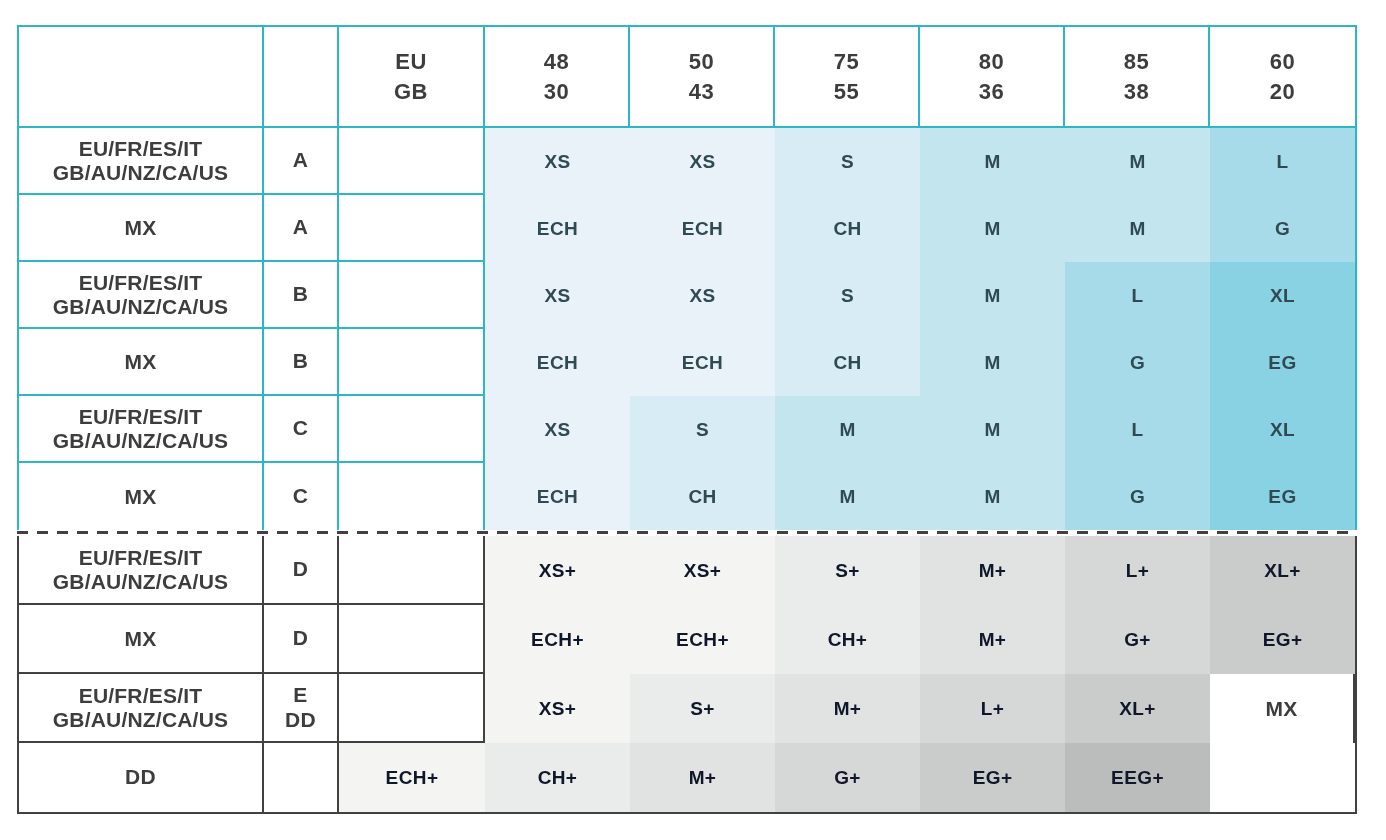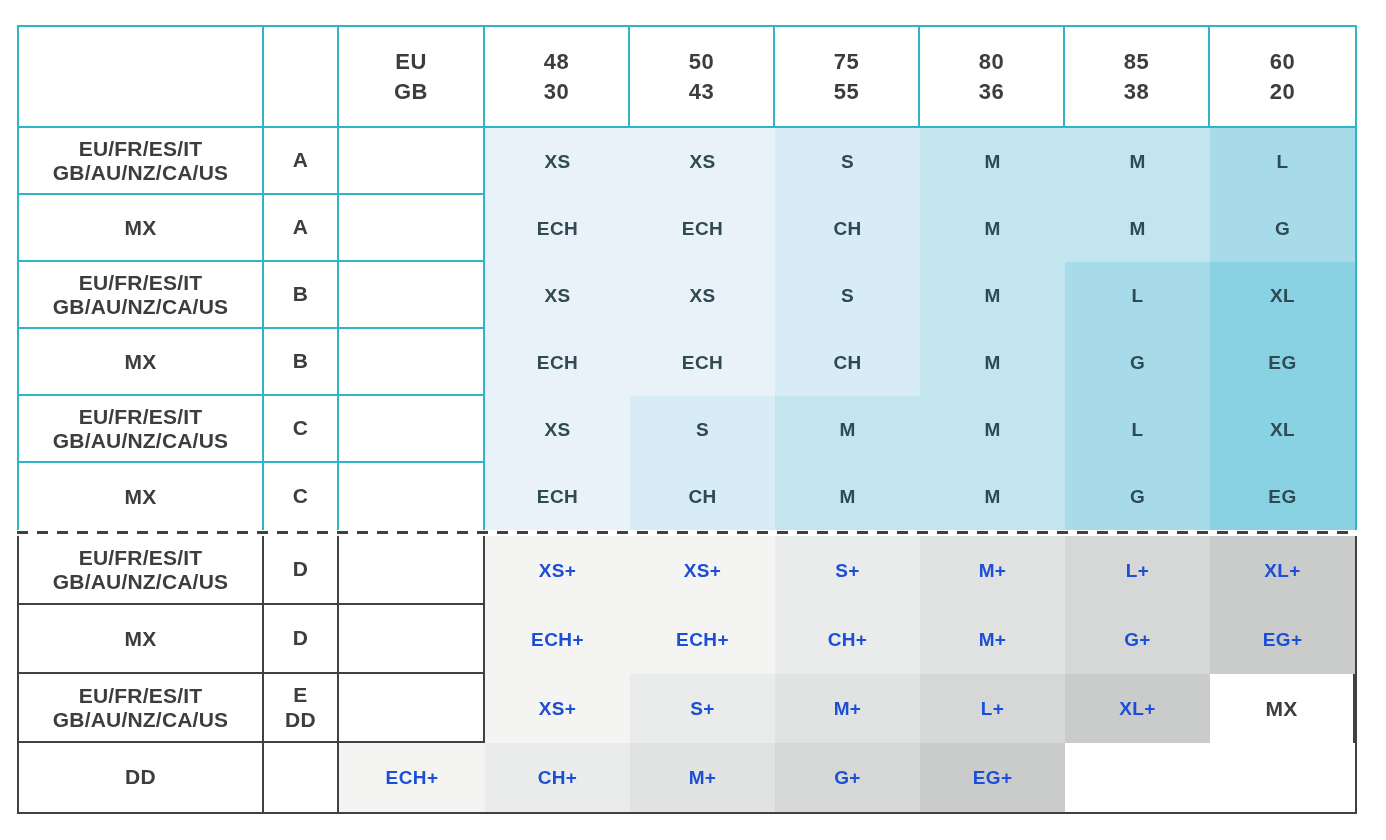--- a/index.html
+++ b/index.html
@@ -29,21 +29,21 @@
   .br-t { border-right:2px solid #2eb6c6; }
   .bb-t { border-bottom:2px solid #2eb6c6; }
   
   .br-d { border-right:2px solid #414141; }
   .bb-d { border-bottom:2px solid #414141; }
   
   .t-band   { font-size:22px; line-height:1.35; color:#3d3d3d; letter-spacing:0.4px; }
   .t-region { font-size:21px; line-height:1.14; color:#3d3d3d; letter-spacing:0.2px; }
   .t-cup    { font-size:21px; line-height:1.15; color:#3d3d3d; letter-spacing:0.4px; }
   .t-size   { font-size:19px; letter-spacing:0.4px; color:#2f4a53; }
-  .bottom-grid .t-size { color:#1d4ed8; }
+  .bottom-grid .t-size { color:#0f172a; }
   
   .sz { border:none; }
   
   .sep { position:relative; height:6px; background:#ffffff; }
   .sep-line {
     position:absolute; left:0; right:0; top:1px; height:3px;
     background:repeating-linear-gradient(90deg, #414141 0 11px, #ffffff 11px 20px);
   }
 </style>
 </head>
@@ -210,16 +210,17 @@
       <div class="cell br-d t-region">
         <span>MX</span>
       </div>
       <div class="cell br-d t-cup">DD</div>
       <div class="cell br-d"></div>
       <div class="cell sz t-size" style="background-color: rgb(244, 244, 243);">ECH+</div>
       <div class="cell sz t-size" style="background-color: rgb(234, 236, 235);">CH+</div>
       <div class="cell sz t-size" style="background-color: rgb(225, 227, 226);">M+</div>
       <div class="cell sz t-size" style="background-color: rgb(214, 216, 215);">G+</div>
       <div class="cell sz t-size" style="background-color: rgb(202, 204, 203);">EG+</div>
+      <div class="cell sz t-size" style="background-color: rgb(187, 189, 188);">EEG+</div>
     </div>
 
   </div>
 </div>
 
 </body></html>

